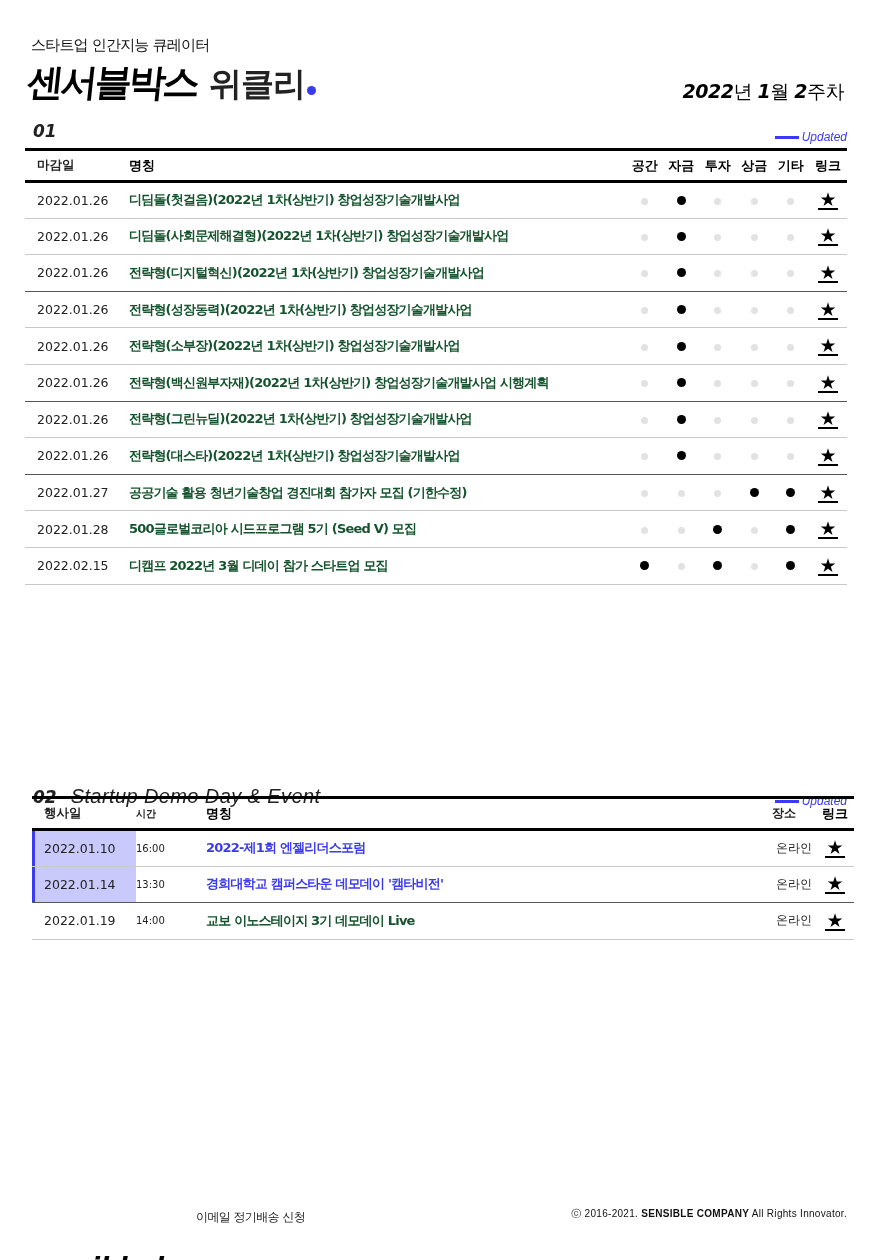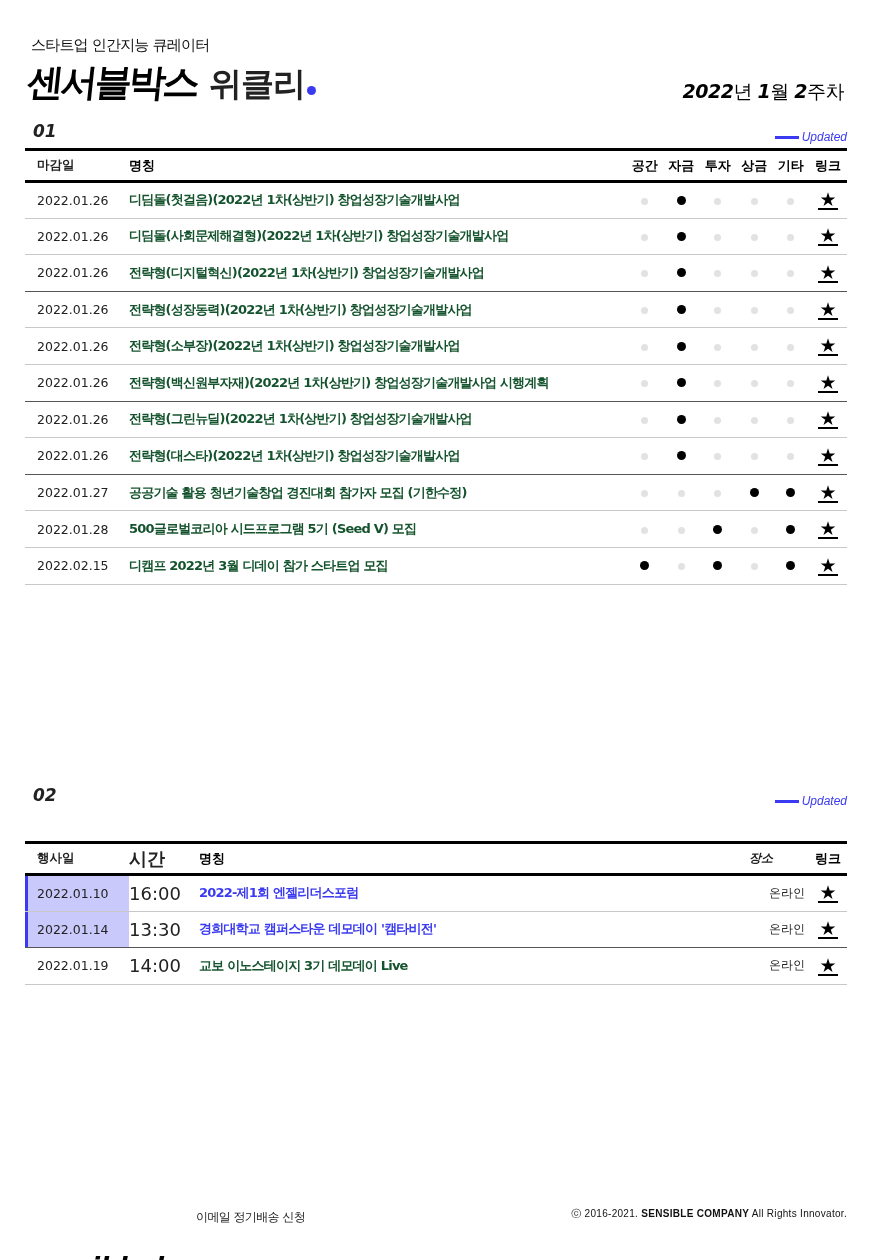--- a/index.html
+++ b/index.html
@@ -28,23 +28,23 @@
   .c-date { width: 104px; padding-left: 12px; color: #222; font-size: 12.5px; }
   .c-name { font-weight: 600; letter-spacing: -0.8px; color: #14532d; }
   .c-dot { width: 36.5px; text-align: center; }
   .c-link { width: 38px; text-align: center; }
   th.c-dot, th.c-link { text-align: center; }
   th.c-date { padding-left: 12px; }
   .dot { display: inline-block; width: 7px; height: 7px; border-radius: 50%; background: #e2e2e2; }
   .dot.on { width: 9px; height: 9px; background: #000; }
   .star { display: inline-block; font-size: 19px; color: #000; line-height: 18px; border-bottom: 2px solid #000; padding: 0 1px; }
 
-  .t2 .c-time { width: 70px; color: #222; font-size: 18px; }
+  .t2 .c-time { width: 70px; color: #222; font-size: 10px; }
   .t2 .c-place { width: 60px; text-align: right; font-size: 12px; color: #222; padding-right: 4px; }
-  .t2 th.c-place { text-align: left; padding-right: 4px; font-style: italic; }
+  .t2 th.c-place { text-align: center; padding-right: 4px; }
   .t2 tr.hl td.c-date { background: #c9c9fb; box-shadow: inset 3px 0 0 #3a3af0; }
   .t2 tr.hl .c-name { color: #3a3af0; }
 
   .footer-logo { position: absolute; left: 25px; top: 1252px; font-size: 25px; font-weight: 900; font-style: italic; color: #000; letter-spacing: 0.5px; }
   .footer-sub { position: absolute; left: 196px; top: 1209px; font-size: 12px; color: #222; letter-spacing: -0.6px; }
   .footer-copy { position: absolute; right: 25px; top: 1207px; font-size: 10px; color: #111; letter-spacing: 0.3px; font-family: "Liberation Sans", sans-serif; }
   .footer-copy b { font-weight: 900; }
 </style>
 </head>
 <body>
@@ -191,27 +191,28 @@
         <td class="c-dot"><span class="dot on"></span></td>
         <td class="c-dot"><span class="dot"></span></td>
         <td class="c-dot"><span class="dot on"></span></td>
         <td class="c-link"><span class="star">★</span></td>
       </tr>
     </tbody>
 </table>
 
 <div class="section-title" style="top:785px;">
   <span class="section-num">02</span>
+  <span class="section-name">Startup Demo Day &amp; Event</span>
 </div>
 <div class="updated" style="top:794px;">
   <span class="bar"></span>
   <span>Updated</span>
 </div>
 
-<table class="t2" style="top:841px;">
+<table class="t2" style="top:796px;margin-left:7px;">
   <thead>
     <tr>
       <th class="c-date">행사일</th>
       <th class="c-time">시간</th>
       <th>명칭</th>
       <th class="c-place">장소</th>
       <th class="c-link">링크</th>
     </tr>
   </thead>
   <tbody id="t2body">

